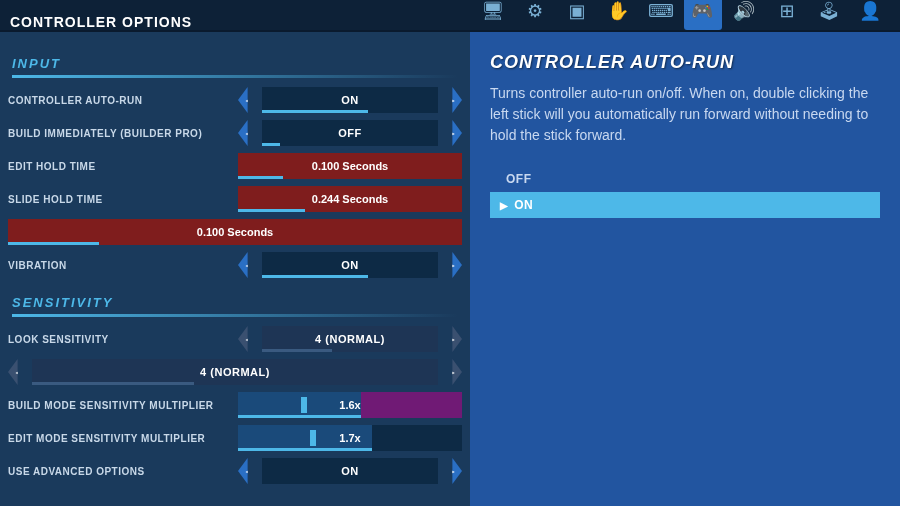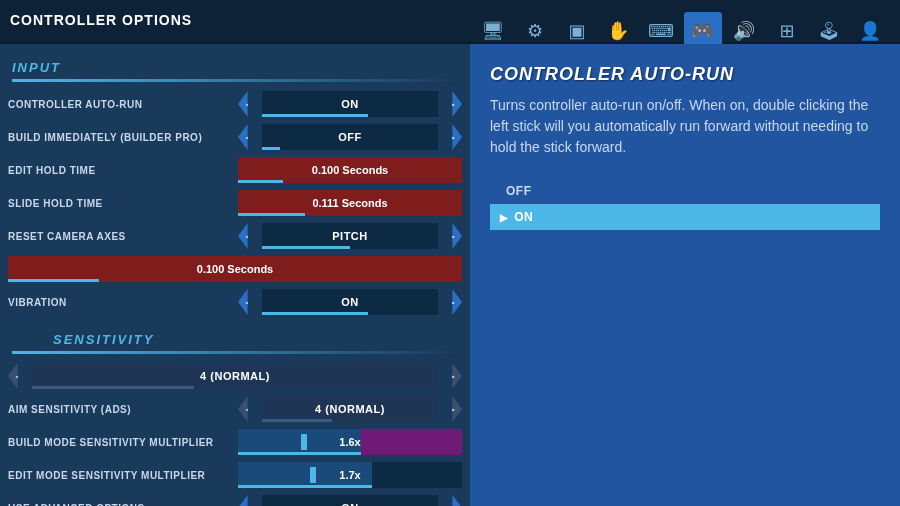--- a/index.html
+++ b/index.html
@@ -9,24 +9,24 @@
       background-color: #1a3a5c;
       font-family: 'Arial Black', Arial, sans-serif;
       overflow: hidden;
       display: flex;
       flex-direction: column;
     }
 
     
     .top-bar {
       background-color: #0d2137;
-      height: 44px;
-      display: flex;
-      align-items: flex-start;
-      padding: 12px 10px;
+      height: 32px;
+      display: flex;
+      align-items: flex-end;
+      padding: 0 10px;
       border-bottom: 2px solid #0a1a2e;
     }
     .top-bar-title {
       color: white;
       font-size: 14px;
       font-weight: 900;
       letter-spacing: 1px;
       flex: 1;
     }
     .top-nav-icons {
@@ -66,20 +66,21 @@
     }
 
     .section-header {
       color: #4db8e8;
       font-size: 13px;
       font-weight: 900;
       letter-spacing: 2px;
       font-style: italic;
       padding: 6px 12px 4px 12px;
       text-transform: uppercase;
+      margin-top: 8px;
     }
 
     .setting-row {
       display: flex;
       align-items: center;
       height: 32px;
       padding: 0 8px;
       margin: 1px 0;
     }
     .setting-label {
@@ -301,38 +302,25 @@
           <span class="value-text">0.100 Seconds</span>
         </div>
       </div>
     </div>
 
     <div class="setting-row">
       <span class="setting-label">SLIDE HOLD TIME</span>
       <div class="setting-control">
         <div class="slider-control">
           <div class="slider-bar" style="width:30%"></div>
-          <span class="value-text">0.111 Seconds</span>
-        </div>
-      </div>
-    </div>
-
-    <div class="setting-row">
-      <span class="setting-label">RESET CAMERA AXES</span>
-      <div class="setting-control">
-        <div class="arrow-control">
-          <div class="arrow-btn">◀</div>
-          <div class="value-display">
-            <div class="value-bar" style="width:50%"></div>
-            <span class="value-text">PITCH</span>
-          </div>
-          <div class="arrow-btn right">▶</div>
-        </div>
-      </div>
-    </div>
+          <span class="value-text">0.244 Seconds</span>
+        </div>
+      </div>
+    </div>
+
 
     <div class="setting-row">
       <div class="setting-control">
         <div class="slider-control">
           <div class="slider-bar" style="width:20%"></div>
           <span class="value-text">0.100 Seconds</span>
         </div>
       </div>
     </div>
 
@@ -343,38 +331,38 @@
           <div class="arrow-btn">◀</div>
           <div class="value-display">
             <div class="value-bar" style="width:60%"></div>
             <span class="value-text">ON</span>
           </div>
           <div class="arrow-btn right">▶</div>
         </div>
       </div>
     </div>
 
-    <div class="section-header" style="margin-top:8px;margin-left:41px;">SENSITIVITY</div>
+    <div class="section-header" style="margin-top:8px;">SENSITIVITY</div>
     <div class="section-underline"></div>
 
     <div class="setting-row">
+      <span class="setting-label">LOOK SENSITIVITY</span>
       <div class="setting-control">
         <div class="arrow-control">
           <div class="arrow-btn" style="background-color:#3a5070;">◀</div>
           <div class="value-display" style="background-color:#1e3555;">
             <div class="value-bar" style="width:40%; background-color:#3a5a80;"></div>
             <span class="value-text">4 (NORMAL)</span>
           </div>
           <div class="arrow-btn right" style="background-color:#3a5070;">▶</div>
         </div>
       </div>
     </div>
 
     <div class="setting-row">
-      <span class="setting-label">AIM SENSITIVITY (ADS)</span>
       <div class="setting-control">
         <div class="arrow-control">
           <div class="arrow-btn" style="background-color:#3a5070;">◀</div>
           <div class="value-display" style="background-color:#1e3555;">
             <div class="value-bar" style="width:40%; background-color:#3a5a80;"></div>
             <span class="value-text">4 (NORMAL)</span>
           </div>
           <div class="arrow-btn right" style="background-color:#3a5070;">▶</div>
         </div>
       </div>

